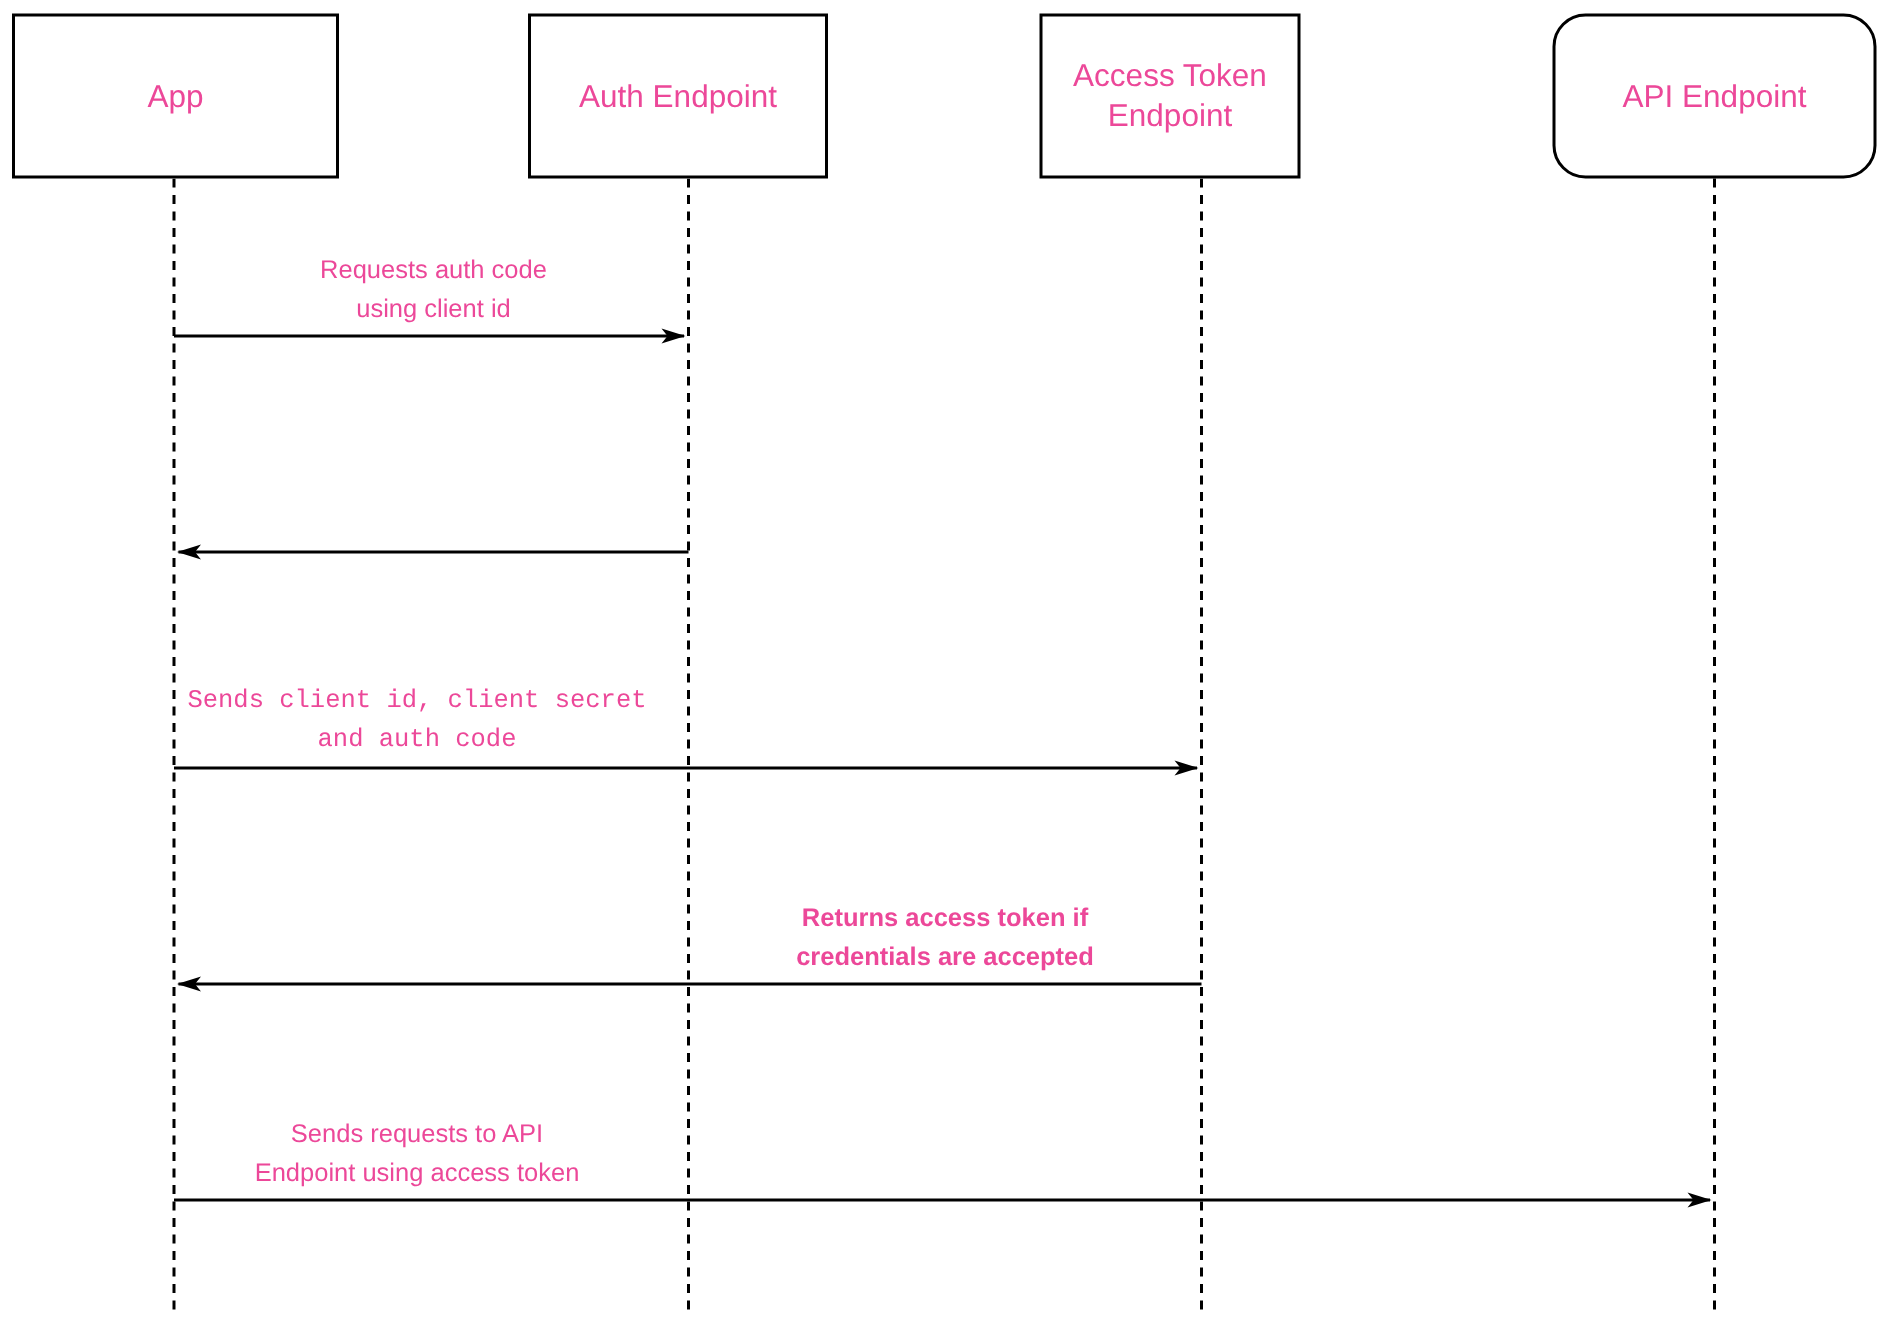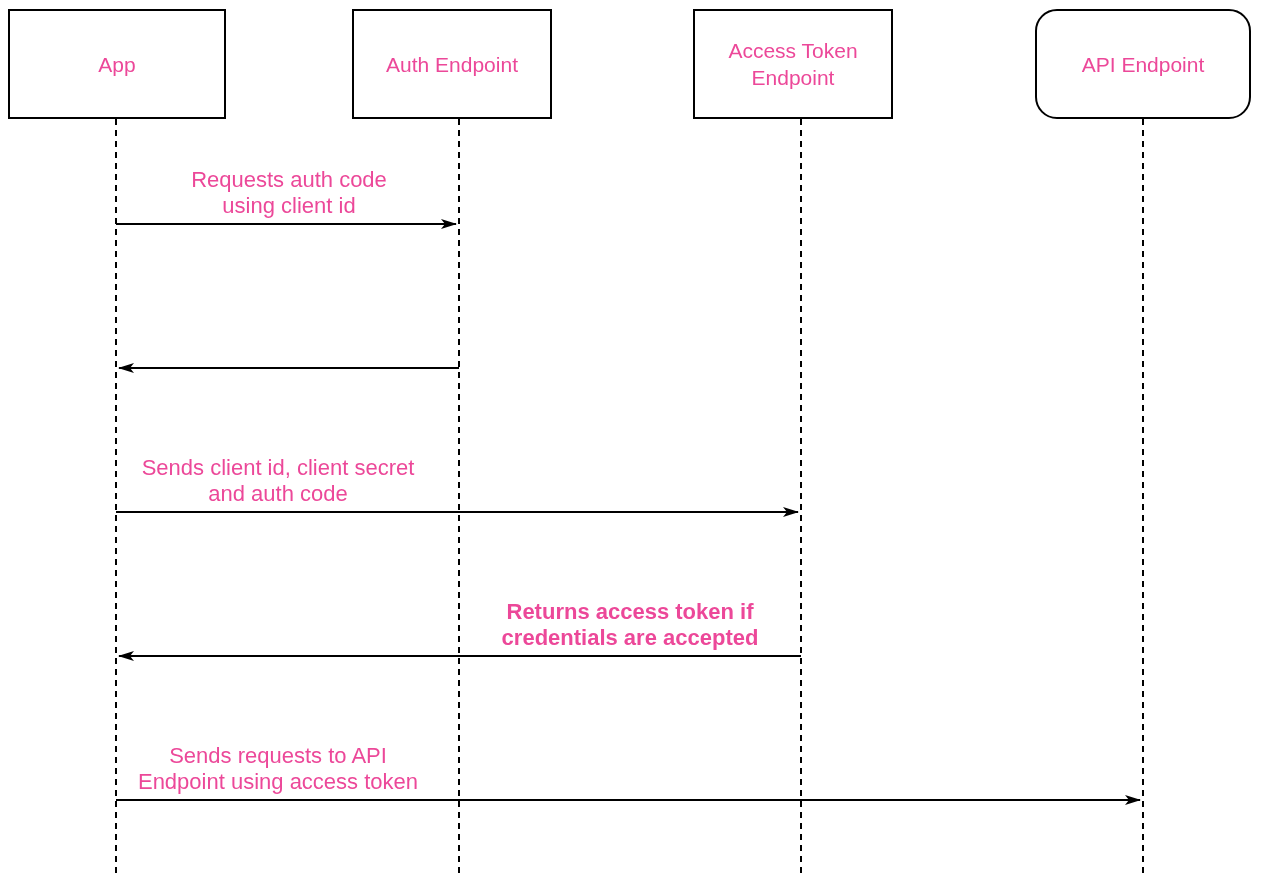--- a/index.html
+++ b/index.html
@@ -31,33 +31,33 @@
     display: flex;
     align-items: center;
     justify-content: center;
     text-align: center;
     font-size: 21px;
     line-height: 27px;
     white-space: pre-line;
   }
   .actor-box.a1 { left: 8px;    width: 218px; }
   .actor-box.a2 { left: 352px;  width: 200px; }
-  .actor-box.a3 { left: 693px;  width: 200px; }
+  .actor-box.a3 { left: 693px;  width: 174px; }
   .actor-box.a4 { left: 1035px; width: 216px; border-radius: 22px; }
   .msg-label {
     position: absolute;
     transform: translateX(-50%);
     text-align: center;
-    font-size: 22px;
+    font-size: 17px;
     line-height: 26px;
     white-space: pre-line;
   }
   .msg-label.m1 { left: 289px; top: 167px; }
   .msg-label.m2 { left: 288px; top: 311px; }
-  .msg-label.m3 { left: 278px; top: 455px; }
+  .msg-label.m3 { left: 278px; top: 455px; font-family: Liberation Mono, monospace; }
   .msg-label.m4 { left: 630px; top: 599px; font-weight: bold; }
   .msg-label.m5 { left: 278px; top: 743px; }
 </style>
 </head>
 <body>
 
 <div class="canvas">
 
   <svg class="lines-layer" width="1261" height="889">
     <defs>

